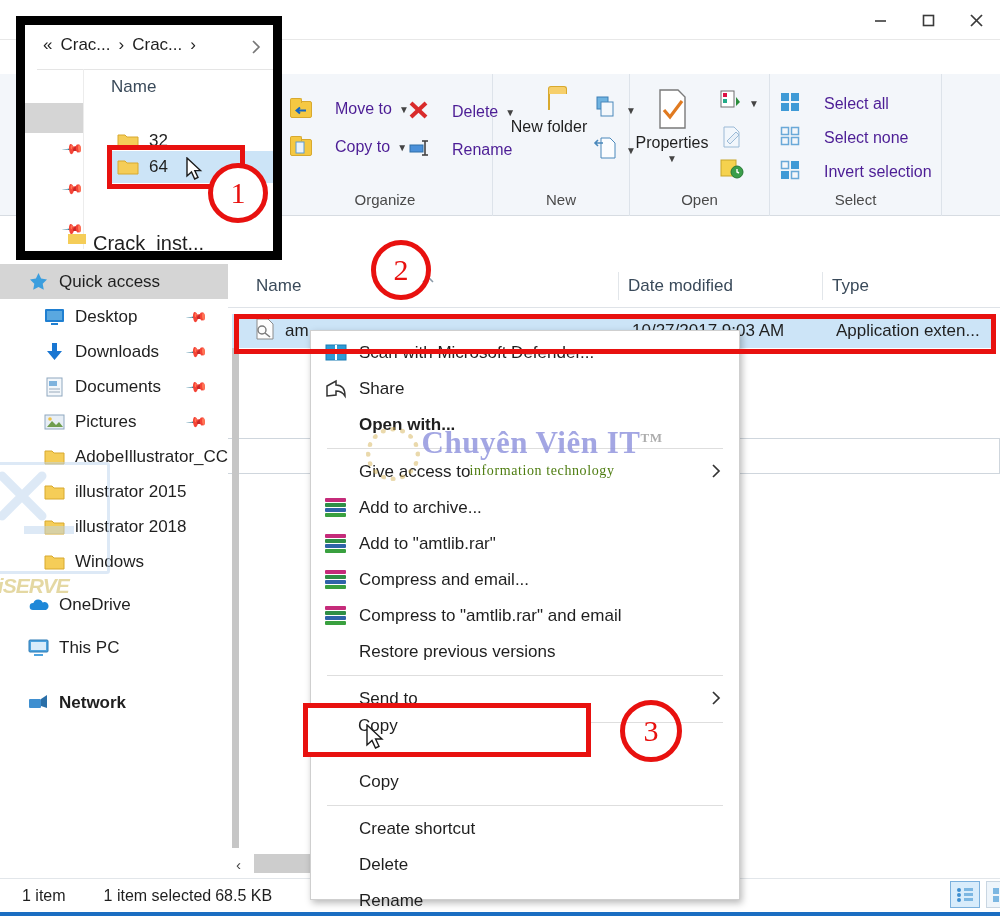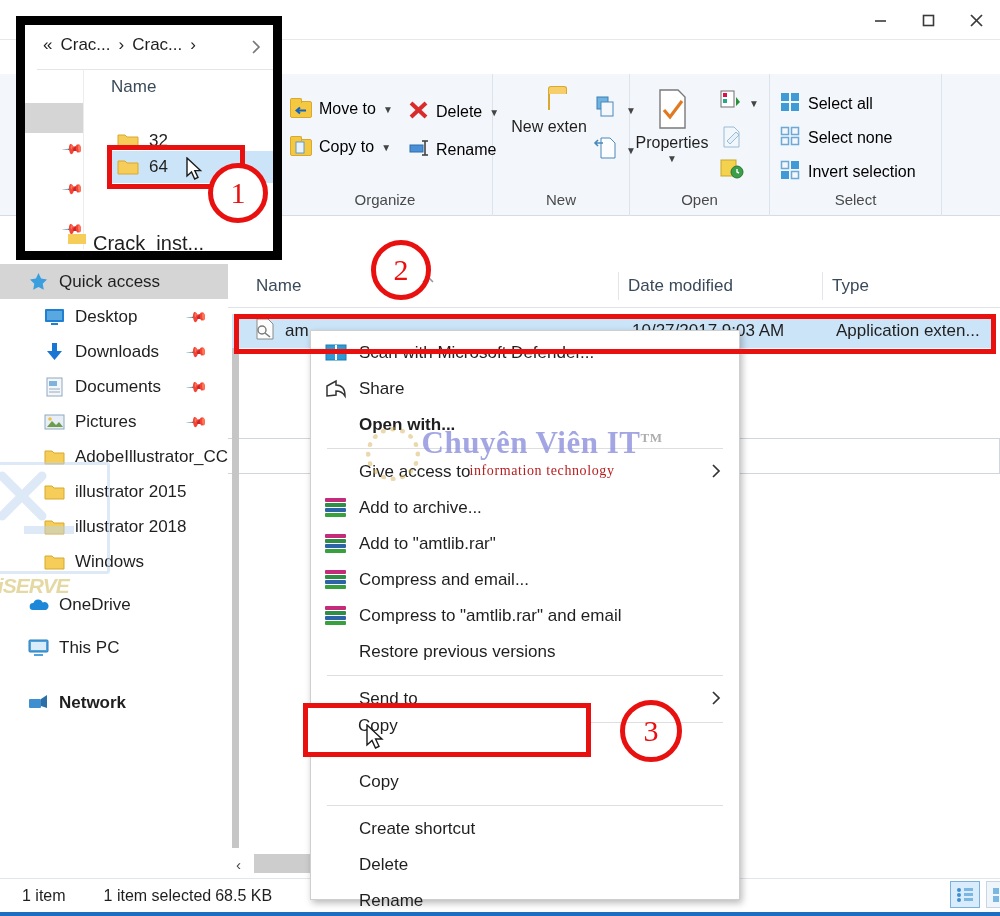--- a/index.html
+++ b/index.html
@@ -54,21 +54,21 @@
   .ribbon {
     position:absolute; left:0; top:74px; width:1000px; height:142px;
     background:#f3f6fa; border-bottom:1px solid #d7dce2;
   }
   .rgroup { position:absolute; top:0; height:142px; border-right:1px solid #dde3ea; }
   .rgroup-title {
     position:absolute; bottom:8px; left:0; width:100%; text-align:center;
     font-size:15px; color:#4a4a4a;
   }
   .rbtn { position:absolute; display:flex; align-items:center; gap:7px; }
-  .rbtn-label { font-size:16px; color:#000000; white-space:nowrap; }
+  .rbtn-label { font-size:16px; color:#4c1d95; white-space:nowrap;margin-left:16px; }
   .caret { font-size:10px; color:#444; }
   .rbtn-big { position:absolute; width:92px; text-align:center; }
   .rbtn-big .rbtn-big-label { font-size:16px; color:#1f1f1f; line-height:1.1; }
 
   .icon-folder-yellow{
     position:relative; width:22px;height:17px;background:#f5c842;border:1px solid #d8a92e;border-radius:2px;
   }
   .icon-folder-yellow::before{
     content:"";position:absolute;left:-1px;top:-4px;width:10px;height:4px;background:#f5c842;border:1px solid #d8a92e;border-bottom:none;border-radius:2px 2px 0 0;
   }
@@ -170,21 +170,21 @@
   .wm-ctx {
     position:absolute; left:392px; top:425px; width:300px; text-align:center;
     pointer-events:none;
   }
   .wm-ctx .wm-main {
     font-family:"Liberation Serif", serif; font-size:31px; font-weight:bold;
     color:#8f93dd; opacity:.82; letter-spacing:.5px;
   }
   .wm-ctx .wm-tm { font-size:13px; vertical-align:super; color:#9b9b9b; }
   .wm-ctx .wm-sub {
-    font-family:"Liberation Serif", serif; font-size:14px; color:#b91c1c; letter-spacing:.6px; margin-top:2px;
+    font-family:"Liberation Serif", serif; font-size:14px; color:#4d7c0f; letter-spacing:.6px; margin-top:2px;
   }
   .wm-ring {
     position:absolute; left:-26px; top:2px; width:54px; height:54px; border-radius:50%;
     border:5px dotted rgba(214,180,90,.5);
   }
   .wm-left {
     position:absolute; left:-8px; top:462px; width:118px; height:112px; pointer-events:none; opacity:.5;
   }
   .wm-left .wmbox { position:absolute; inset:0; border:3px solid #bdd5ef; border-radius:3px; }
   .wm-left .wmtext {
@@ -305,21 +305,21 @@
             </svg>
         </span>
         <span class="rbtn-label">Rename</span>
       </div>
       <div class="rgroup-title">Organize</div>
     </div>
 
     <div class="rgroup" style="left:493px; width:137px;">
       <div class="rbtn-big" style="left:10px; top:18px;">
         <span class="icon-bigfolder"></span>
-        <div class="rbtn-big-label" style="margin-top:8px;">New exten</div>
+        <div class="rbtn-big-label" style="margin-top:8px;">New folder</div>
       </div>
       <div class="rbtn" style="left:100px; top:22px;">
         <span>
           <svg width="26" height="24" viewBox="0 0 26 24">
               <rect x="4" y="1" width="11" height="12" fill="#6fb3e0" stroke="#3d7fb5"></rect>
               <rect x="8" y="6" width="12" height="14" fill="#f4f8fc" stroke="#4a88bb"></rect>
             </svg>
         </span>
         <span class="caret">▼</span>
       </div>

